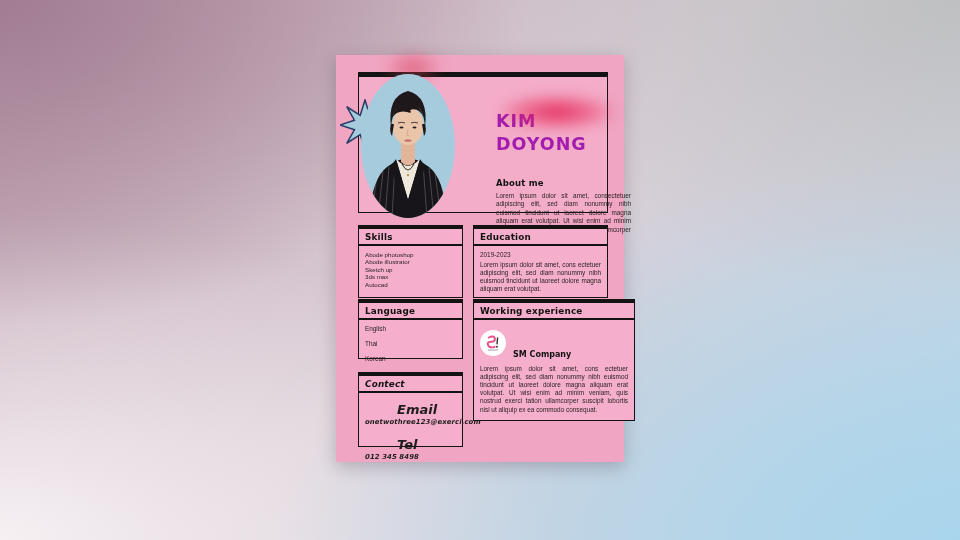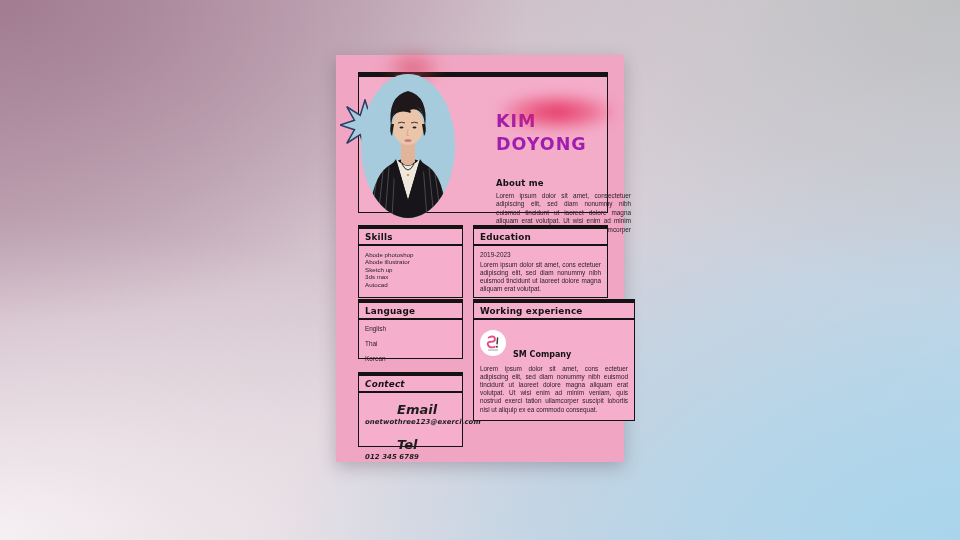--- a/index.html
+++ b/index.html
@@ -197,17 +197,17 @@
   </div>
 
   <div class="box contact">
     <div class="box-h">Contect</div>
     <div class="rule"></div>
     <div class="box-c ct">
       <div class="ct-label">Email</div>
       <div class="ct-value">onetwothree123@exerci.com</div>
       <div class="ct-gap"></div>
       <div class="ct-label">Tel</div>
-      <div class="ct-value">012 345 6789</div>
+      <div class="ct-value">012 345 8498</div>
     </div>
   </div>
 
 </div>
 
 </body></html>

